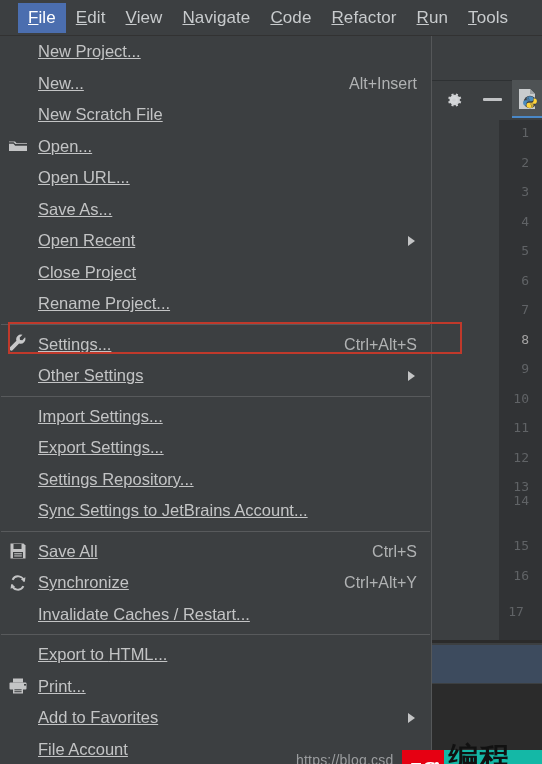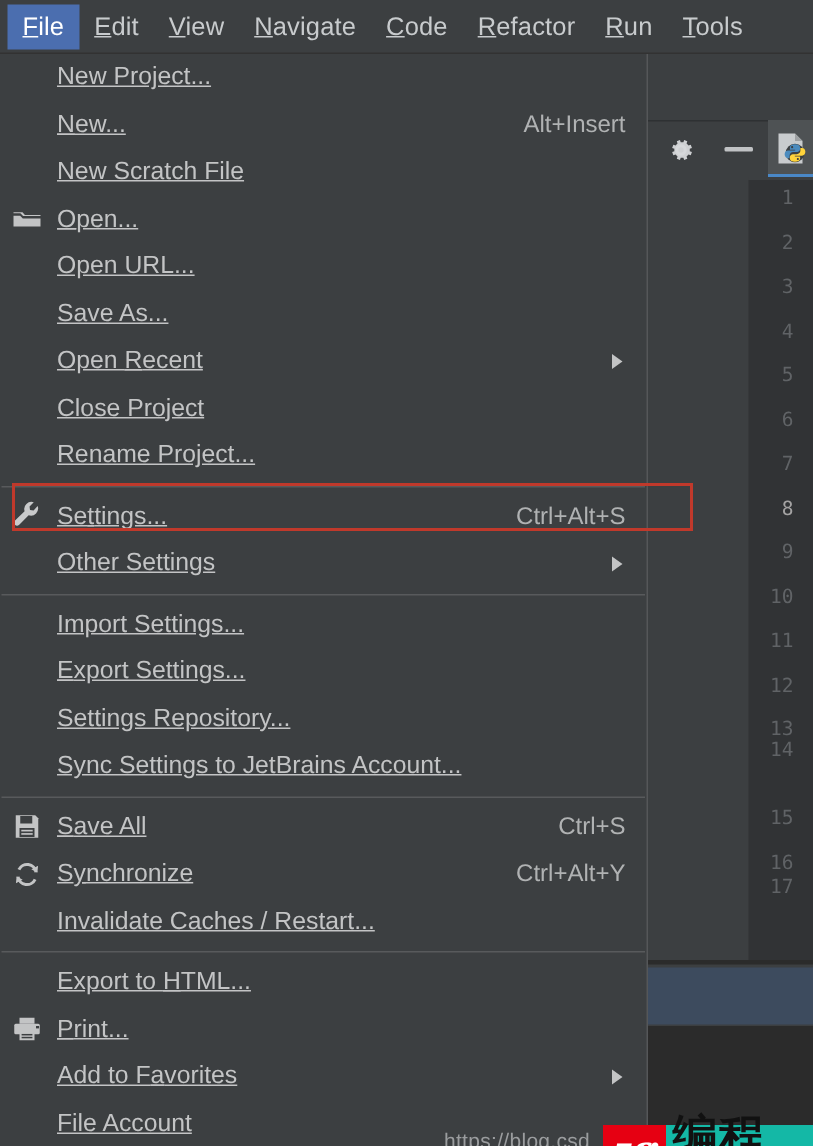--- a/index.html
+++ b/index.html
@@ -26,21 +26,21 @@
 
   
   #menu-bar {
     position: absolute;
     left: 0; top: 0;
     width: 542px; height: 36px;
     background: #3c3f41;
     border-bottom: 1px solid #323232;
     display: flex;
     align-items: center;
-    padding-left: 5px;
+    padding-left: 18px;
     box-sizing: border-box;
   }
   .menubar-item {
     font-size: 17px;
     color: #c8cbcd;
     padding: 4px 10px;
     line-height: 22px;
     white-space: nowrap;
     letter-spacing: 0.1px;
   }
@@ -281,21 +281,21 @@
       <div class="line-no" style="top: 183px;">7</div>
       <div class="line-no current" style="top: 212.5px;">8</div>
       <div class="line-no" style="top: 242px;">9</div>
       <div class="line-no" style="top: 271.5px;">10</div>
       <div class="line-no" style="top: 301px;">11</div>
       <div class="line-no" style="top: 330.5px;">12</div>
       <div class="line-no" style="top: 360px;">13</div>
       <div class="line-no" style="top: 374px;">14</div>
       <div class="line-no" style="top: 419px;">15</div>
       <div class="line-no" style="top: 448.5px;">16</div>
-      <div class="line-no" style="top: 465px;">17</div>
+      <div class="line-no" style="top: 485px; text-align: center;">17</div>
     </div>
 
   <div id="panel-divider"></div>
   <div id="selected-row"></div>
   <div id="lower-dark"></div>
 
   <div id="menu-bar">
       <div class="menubar-item active"><span class="u">F</span>ile</div>
       <div class="menubar-item"><span class="u">E</span>dit</div>
       <div class="menubar-item"><span class="u">V</span>iew</div>

